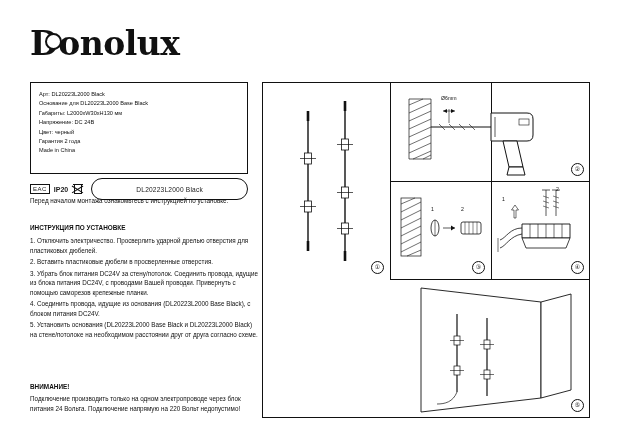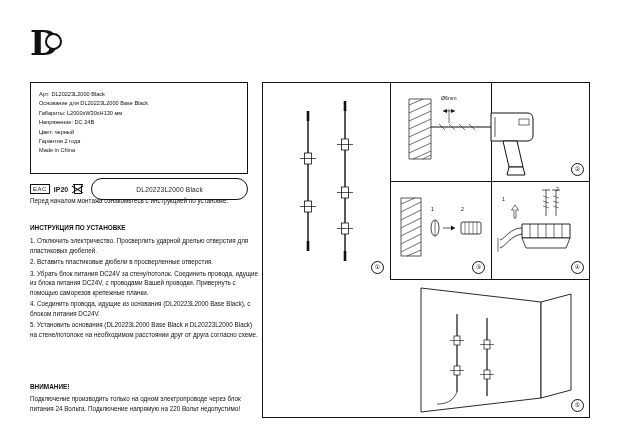--- a/index.html
+++ b/index.html
@@ -243,20 +243,21 @@
 </head>
 <body>
 
 <div class="page">
 
   <div class="logo">
     <span class="d-wrap">
       <span>D</span>
       <span class="ring"></span>
     </span>
+    <span>onolux</span>
   </div>
 
   <div class="spec-box">
     <div class="spec-line">Арт: DL20223L2000 Black</div>
     <div class="spec-line">Основание для DL20223L2000 Base Black</div>
     <div class="spec-line">Габариты: L2000xW30xH130 мм</div>
     <div class="spec-line">Напряжение: DC 24В</div>
     <div class="spec-line">Цвет: черный</div>
     <div class="spec-line">Гарантия 2 года</div>
     <div class="spec-line">Made in China</div>

